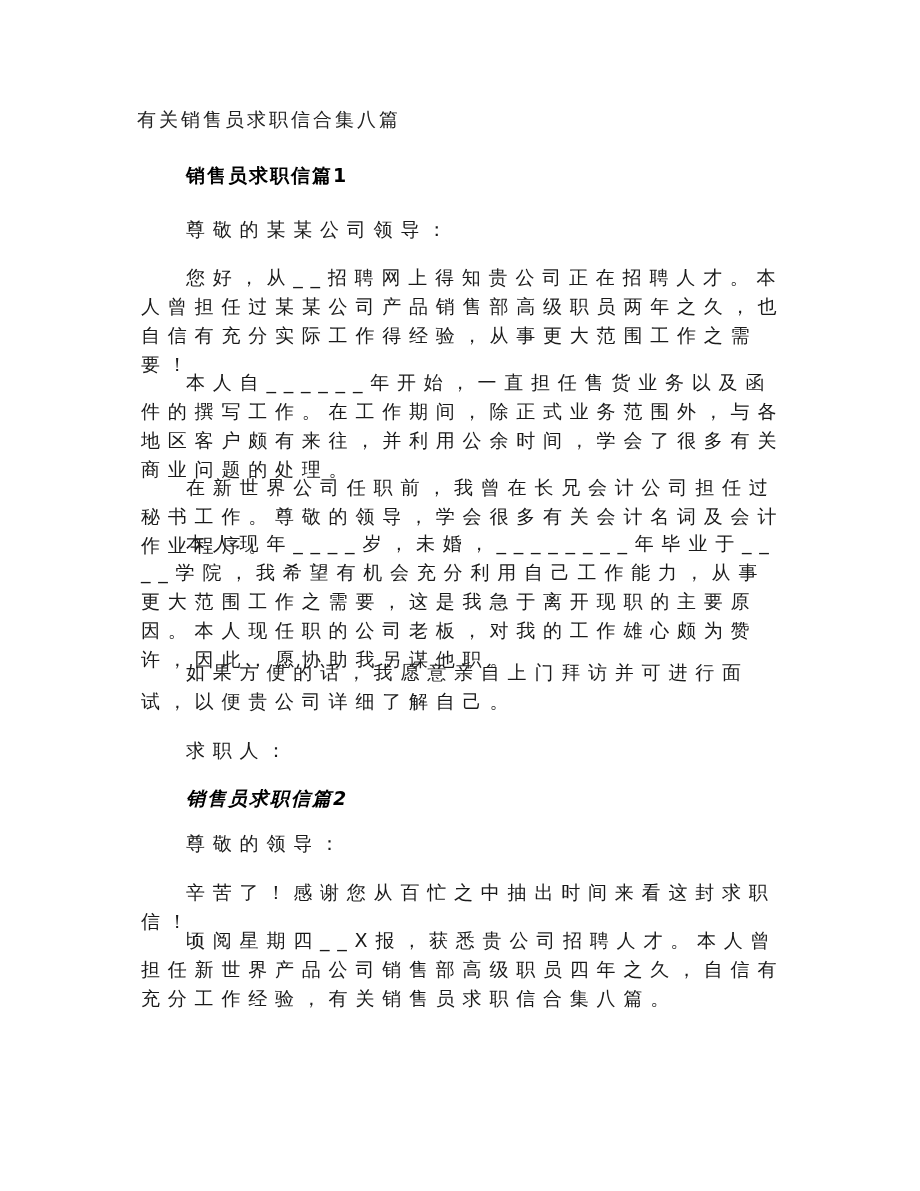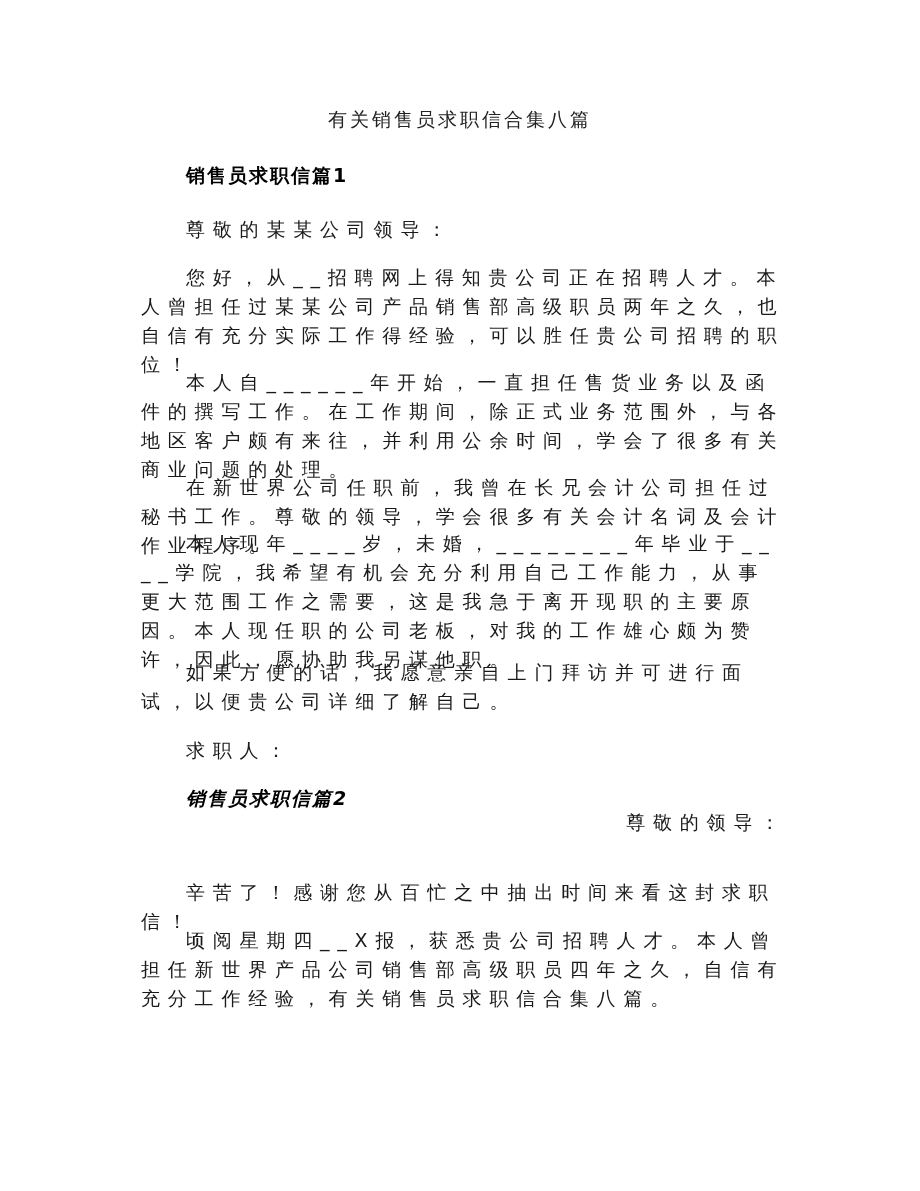--- a/index.html
+++ b/index.html
@@ -1,36 +1,36 @@
 <!DOCTYPE html>
 <html><head>
 <meta charset="utf-8">
 <style>
   html, body { margin: 0; padding: 0; background: #ffffff; }
   body { width: 920px; height: 1191px; position: relative; overflow: hidden;
          font-family: "DejaVu Sans", "Liberation Sans", sans-serif; color: #1a1a1a; }
   .page { position: absolute; left: 137px; top: 0; width: 646px; }
-  .title { position: absolute; left: 0; width: 646px; top: 107px; text-align: center;
+  .title { position: absolute; left: 0; width: 646px; top: 107px; text-align: left;
            font-size: 19px; letter-spacing: 3px; font-weight: normal; color: #222; }
   .block { position: absolute; left: 0; width: 646px; font-size: 19px; line-height: 29px;
            letter-spacing: 7.8px; text-indent: 45px; word-break: break-all; margin: 4px; }
   .heading { font-weight: bold; letter-spacing: 2px; color: #000; }
 </style>
 </head>
 <body>
 
 <div class="page">
   <div class="title">有关销售员求职信合集八篇</div>
 
   <p class="block heading" style="top:157px;">销售员求职信篇1</p>
   <p class="block" style="top:211px;">尊敬的某某公司领导：</p>
-  <p class="block" style="top:259px;">您好，从__招聘网上得知贵公司正在招聘人才。本人曾担任过某某公司产品销售部高级职员两年之久，也自信有充分实际工作得经验，可以胜任贵公司招聘的职位！</p>
+  <p class="block" style="top:259px;">您好，从__招聘网上得知贵公司正在招聘人才。本人曾担任过某某公司产品销售部高级职员两年之久，也自信有充分实际工作得经验，从事更大范围工作之需要！</p>
   <p class="block" style="top:364px;">本人自______年开始，一直担任售货业务以及函件的撰写工作。在工作期间，除正式业务范围外，与各地区客户颇有来往，并利用公余时间，学会了很多有关商业问题的处理。</p>
   <p class="block" style="top:469px;">在新世界公司任职前，我曾在长兄会计公司担任过秘书工作。尊敬的领导，学会很多有关会计名词及会计作业程序。</p>
   <p class="block" style="top:525px;">本人现年____岁，未婚，________年毕业于____学院，我希望有机会充分利用自己工作能力，从事更大范围工作之需要，这是我急于离开现职的主要原因。本人现任职的公司老板，对我的工作雄心颇为赞许，因此，愿协助我另谋他职。</p>
   <p class="block" style="top:654px;">如果方便的话，我愿意亲自上门拜访并可进行面试，以便贵公司详细了解自己。</p>
   <p class="block" style="top:732px;">求职人：</p>
 
   <p class="block heading" style="top:780px;font-style:italic;">销售员求职信篇2</p>
-  <p class="block" style="top:804px;text-align:right;">尊敬的领导：</p>
+  <p class="block" style="top:825px;">尊敬的领导：</p>
   <p class="block" style="top:874px;">辛苦了！感谢您从百忙之中抽出时间来看这封求职信！</p>
   <p class="block" style="top:922px;">顷阅星期四__X报，获悉贵公司招聘人才。本人曾担任新世界产品公司销售部高级职员四年之久，自信有充分工作经验，有关销售员求职信合集八篇。</p>
 </div>
 
 </body></html>

